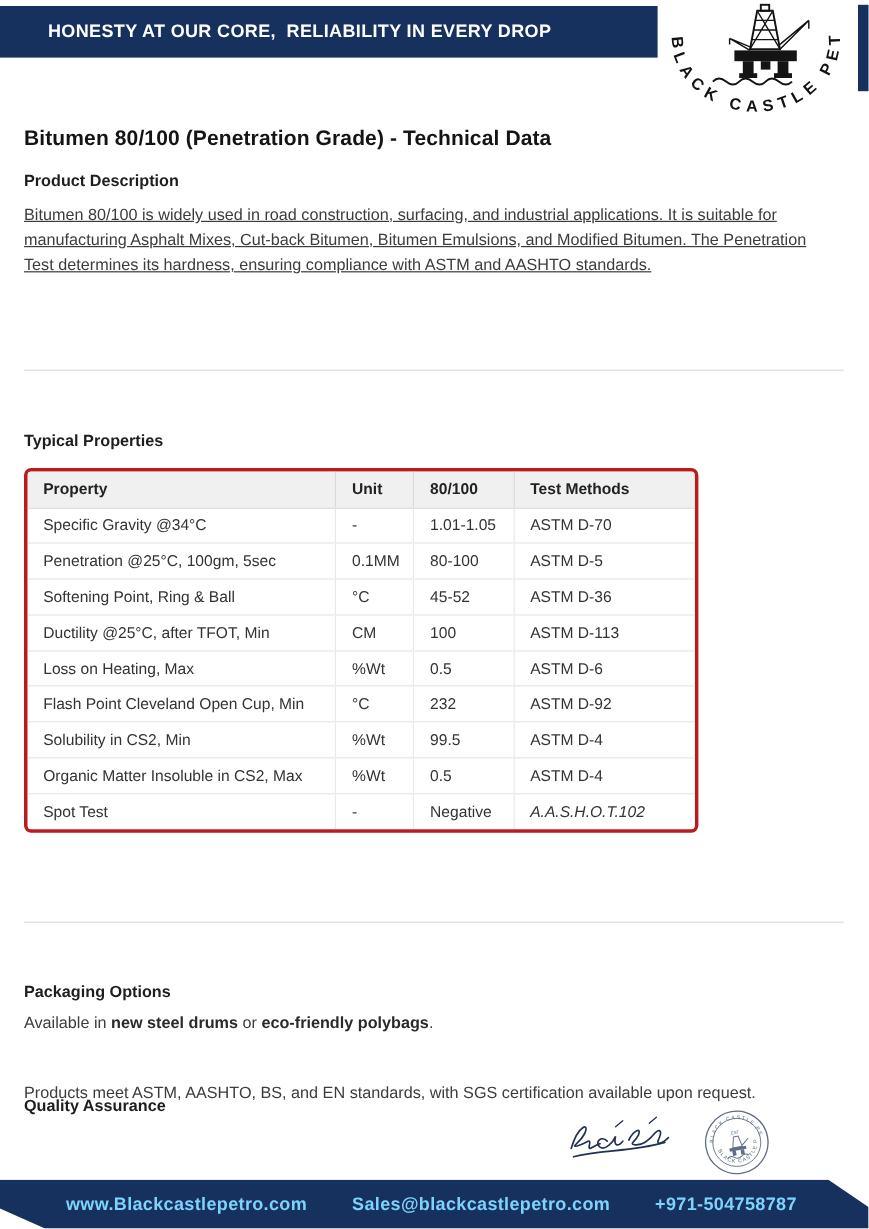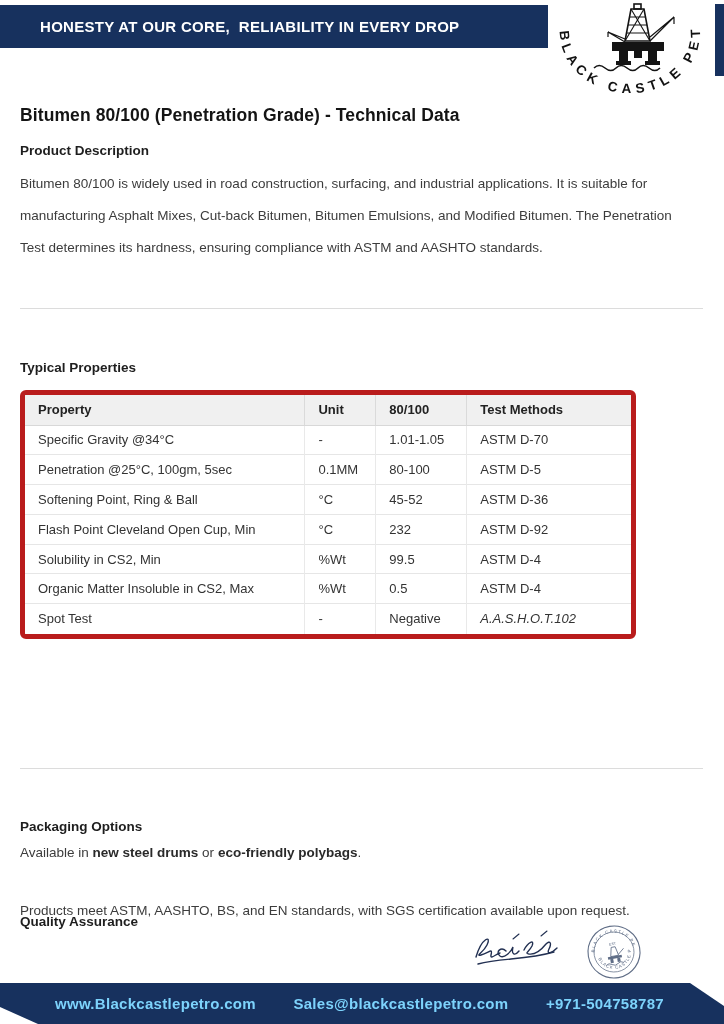--- a/index.html
+++ b/index.html
@@ -21,31 +21,31 @@
   .logo-wrap { position:absolute; left:542px; top:0; width:168px; height:106px; }
 
   
   .doc-title { position:absolute; left:20px; top:105px; font-size:17.5px; font-weight:bold; color:#141414; letter-spacing:.1px; }
   .sec-head  { position:absolute; left:20px; font-size:13.5px; font-weight:bold; color:#1e1e1e; }
   .h-product { top:143px; }
   .h-typical { top:360px; }
   .h-pack    { top:819px; }
   .h-quality { top:914px; }
   .body-text { position:absolute; left:20px; font-size:13.5px; color:#3c3c3c; }
-  .p-desc    { top:168px; width:666px; line-height:32px; }
+  .p-desc    { top:168px; width:666px; line-height:21px;text-decoration:underline; }
   .p-pack    { top:845px; width:666px; }
   .p-quality { top:903px; width:680px; }
   .p-pack .b { font-weight:bold; color:#2a2a2a; }
   .divider { position:absolute; left:20px; width:683px; border-top:1px solid #dcdcdc; height:0; }
   .div-1 { top:308px; } .div-2 { top:768px; }
 
   
   .tbl-wrap {
-    position:absolute; left:20px; top:390px; width:616px;
-    border:5px solid #b91c1c; border-radius:6px; overflow:hidden; background:#fff;
+    position:absolute; left:20px; top:390px; width:562px;
+    border:3px solid #b91c1c; border-radius:6px; overflow:hidden; background:#fff;
   }
   table { width:100%; border-collapse:collapse; font-size:13px; color:#333333; table-layout:fixed; }
   thead th {
     background:#f0f0f0; text-align:left; font-weight:bold; color:#222222;
     height:30px; padding:0 8px 0 13px; border-bottom:1px solid #d8d8d8;
   }
   thead th + th { border-left:1px solid #dadada; }
   tbody td { height:29.8px; padding:0 8px 0 13px; border-top:1px solid #e6e6e6; background:#ffffff; }
   tbody tr:first-child td { border-top:none; }
   tbody td + td { border-left:1px solid #e9e9e9; }
@@ -137,20 +137,32 @@
             <td>80-100</td>
             <td>ASTM D-5</td>
           </tr>
           <tr>
             <td>Softening Point, Ring &amp; Ball</td>
             <td>°C</td>
             <td>45-52</td>
             <td>ASTM D-36</td>
           </tr>
           <tr>
+            <td>Ductility @25°C, after TFOT, Min</td>
+            <td>CM</td>
+            <td>100</td>
+            <td>ASTM D-113</td>
+          </tr>
+          <tr>
+            <td>Loss on Heating, Max</td>
+            <td>%Wt</td>
+            <td>0.5</td>
+            <td>ASTM D-6</td>
+          </tr>
+          <tr>
             <td>Flash Point Cleveland Open Cup, Min</td>
             <td>°C</td>
             <td>232</td>
             <td>ASTM D-92</td>
           </tr>
           <tr>
             <td>Solubility in CS2, Min</td>
             <td>%Wt</td>
             <td>99.5</td>
             <td>ASTM D-4</td>

